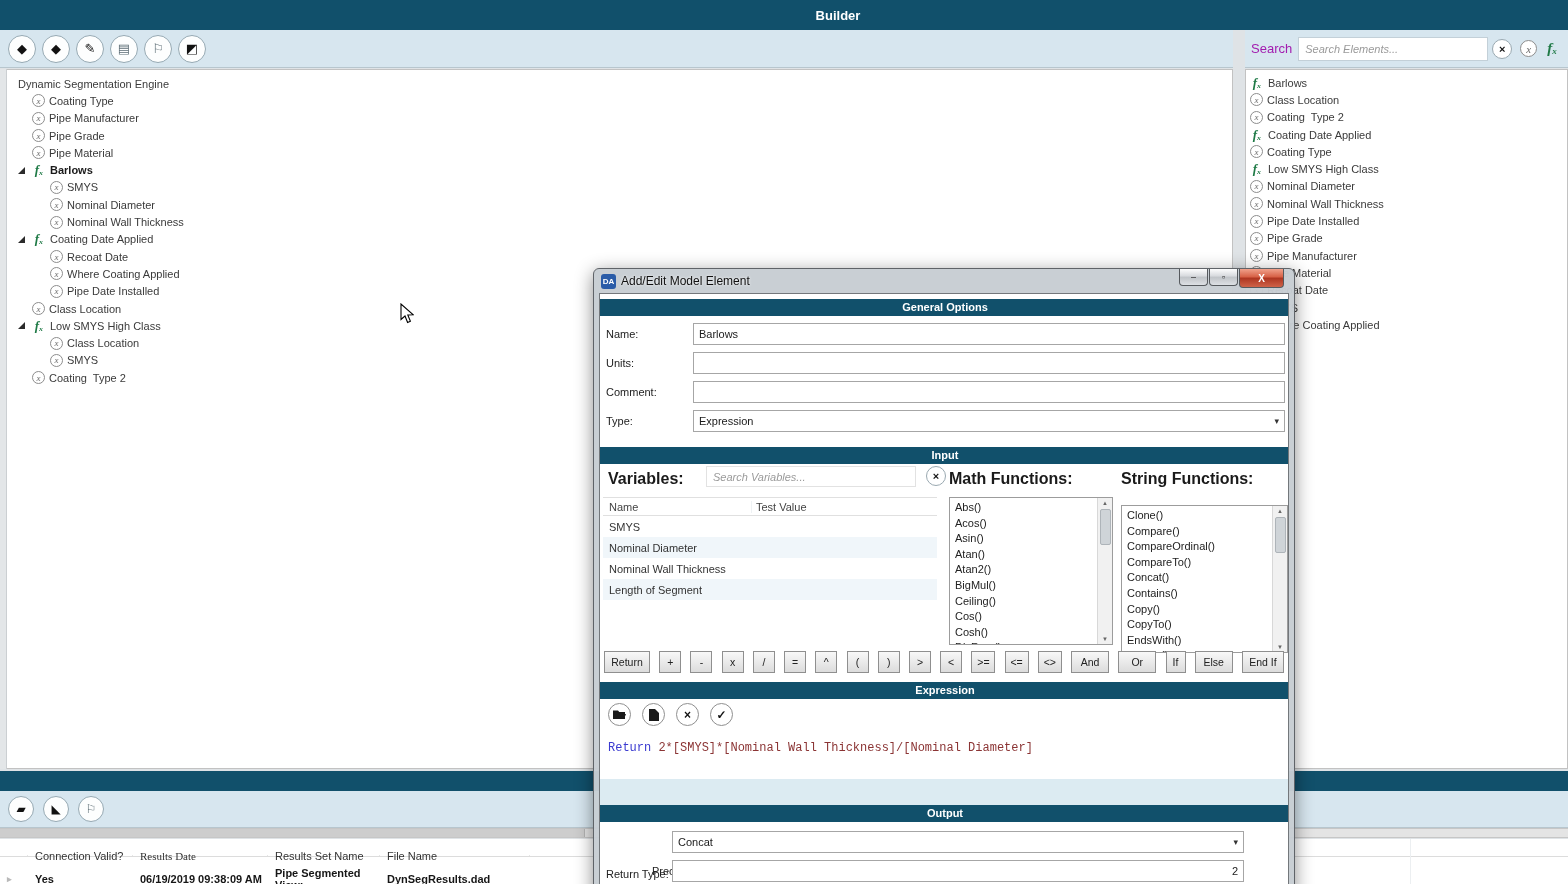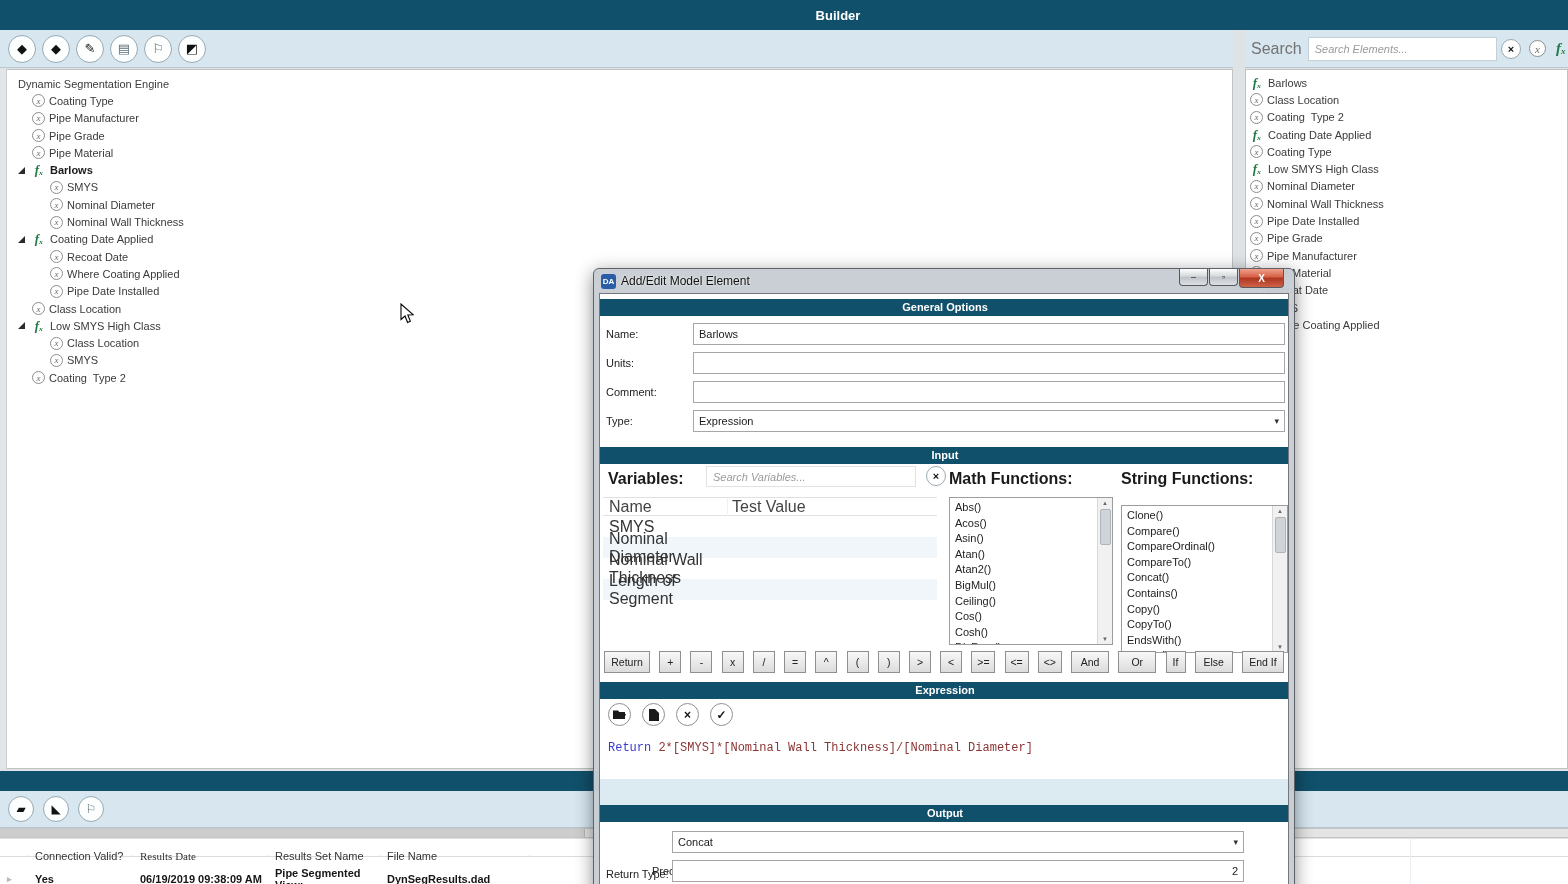--- a/index.html
+++ b/index.html
@@ -28,21 +28,21 @@
   .trow .lbl { white-space:pre; margin-left:4px; }
   .trow .lbl.b { font-weight:bold; color:#1a1a1a; }
   .expander { width:0; height:0; border-bottom:7px solid #2b2b2b; border-left:7px solid transparent;
     margin-right:7px; flex:none; }
   .var-icon { width:13px; height:13px; border:1px solid #8d8d8d; border-radius:50%; color:#6b6b6b;
     font:italic 9px "Liberation Serif", serif; display:inline-flex; align-items:center; justify-content:center; flex:none; background:#fff; }
   .fx-icon { color:#1f7a46; font:italic bold 13px "Liberation Serif", serif; width:14px; flex:none; text-align:center; }
   
   .search-bar { position:absolute; left:1245px; top:30px; width:323px; height:38px; background:#d7e6ef;
     border-bottom:1px solid #b7c6ce; display:flex; align-items:center; padding-left:6px; }
-  .search-bar .slabel { font-size:16px; color:#737373; margin-right:6px; }
+  .search-bar .slabel { font-size:13px; color:#a21caf; margin-right:6px; }
   .search-input { width:190px; height:24px; background:#fff; border:1px solid #c3d0d8; display:flex;
     align-items:center; padding-left:6px; }
   .ph { font:italic 11px "Liberation Sans", sans-serif; color:#9a9a9a; }
   .clear-circle { width:20px; height:20px; border-radius:50%; border:1px solid #9aa9b1; background:#fff;
     display:flex; align-items:center; justify-content:center; font-weight:bold; font-size:11px; color:#111; margin-left:4px; flex:none; }
   .filter-ic { margin-left:8px; }
   .list-panel { position:absolute; left:1245px; top:69px; width:323px; height:700px; background:#fff;
     border:1px solid #c2c2c2; }
   #element-list { padding:4px 0 0 4px; }
   
@@ -80,21 +80,21 @@
     font-weight:bold; font-size:11px; text-align:center; line-height:17px; }
   .flabel { position:absolute; left:6px; font-size:11px; color:#222; }
   .tb { position:absolute; left:93px; right:3px; height:22px; border:1px solid #a6a6a6; background:#fff;
     font-size:11px; display:flex; align-items:center; padding:0 5px; color:#1a1a1a; }
   .dd { margin-left:auto; font-size:9px; color:#333; }
   .ib-label { position:absolute; font-weight:bold; font-size:16px; color:#1a1a1a; }
   .vsearch { position:absolute; left:106px; top:2px; width:210px; height:21px; background:#fff;
     border:1px solid #e2e2e2; display:flex; align-items:center; padding-left:6px; }
   .vclear { position:absolute; left:322px; top:2px; }
   .vtable { position:absolute; left:3px; top:33px; width:334px; height:148px; border-top:1px solid #e0e0e0; }
-  .vrow { display:flex; height:21px; align-items:center; font-size:16px; color:#333; }
+  .vrow { display:flex; height:21px; align-items:center; font-size:11px; color:#333;gap:24px; }
   .vrow.hd { height:18px; color:#444; border-bottom:1px solid #e0e0e0; }
   .vrow.alt { background:#f0f6fa; }
   .vc1 { width:124px; padding-left:6px; flex:none; }
   .vc2 { flex:1; padding-left:4px; border-left:1px solid #eef2f4; }
   .listbox { position:absolute; top:33px; height:148px; border:1px solid #9c9c9c; background:#fff; display:flex; }
   .lb-items { flex:1; overflow:hidden; font-size:11px; line-height:15.6px; padding:2px 0 0 5px; color:#222; }
   .lb-scroll { width:15px; background:#f1f1f1; border-left:1px solid #d8d8d8; display:flex;
     flex-direction:column; align-items:center; }
   .lb-arrow { font-size:6px; color:#666; line-height:10px; height:10px; }
   .lb-thumb { width:11px; height:36px; background:#cfd4d8; border:1px solid #aeb4b9; border-radius:2px; margin:1px 0; }

